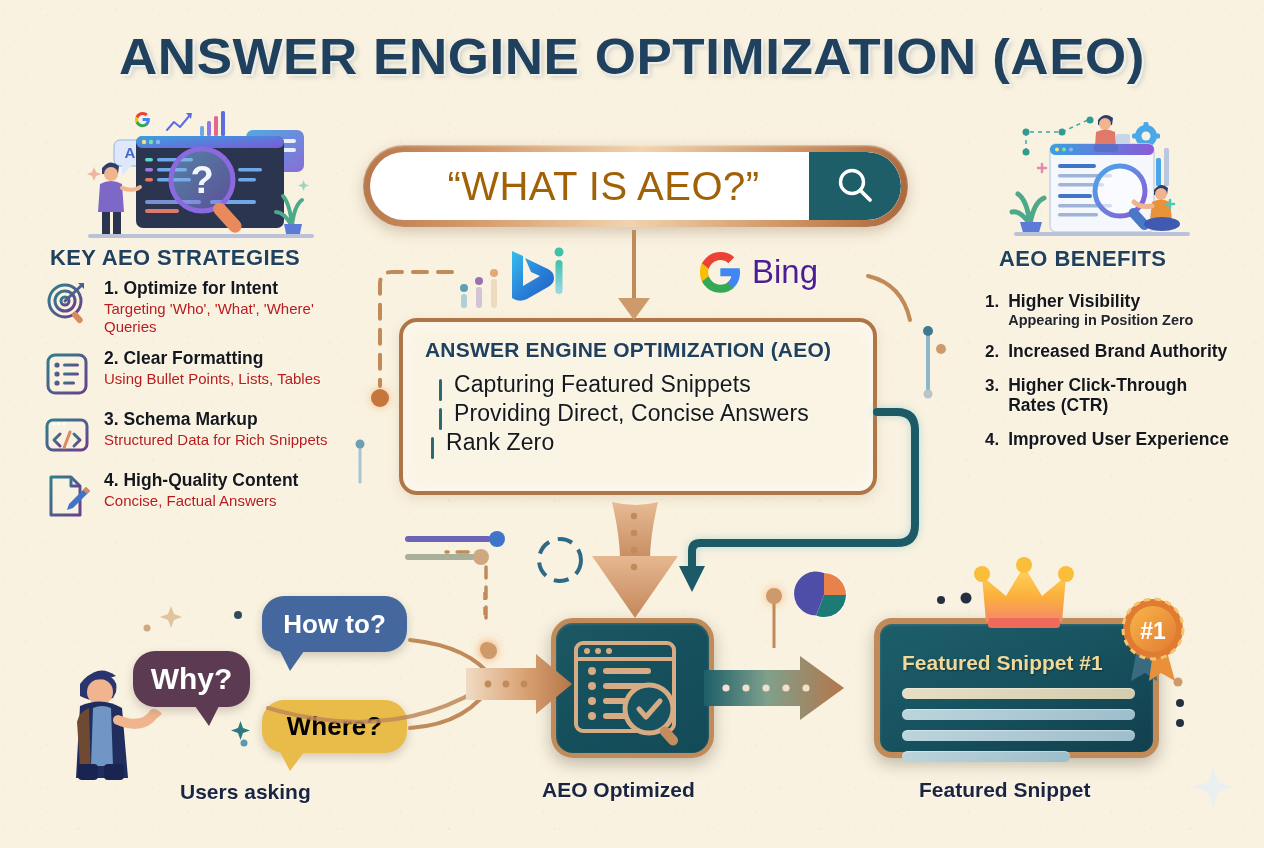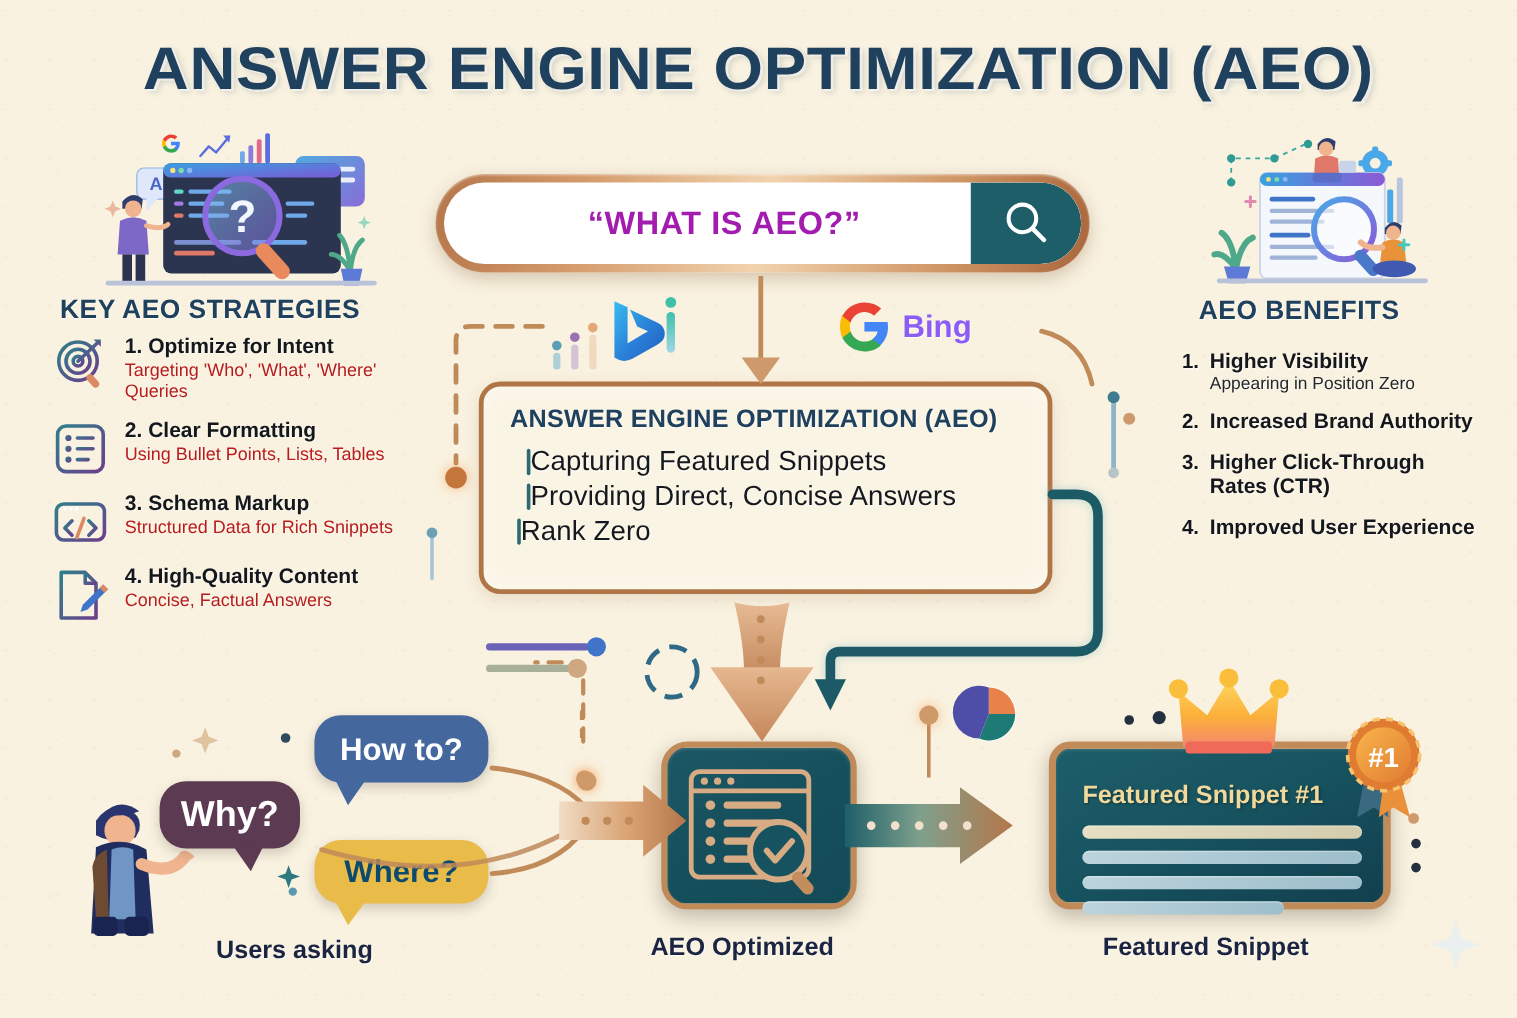--- a/index.html
+++ b/index.html
@@ -64,23 +64,23 @@
     width: 100%; height: 100%;
     border-radius: 34px;
     background: #ffffff;
     display: flex; align-items: center;
     overflow: hidden;
     position: relative;
   }
   #search-query {
     flex: 1;
     text-align: center;
-    font-weight: 700;
-    font-size: 27px;
-    color: #a21caf;
+    font-weight: 400;
+    font-size: 40px;
+    color: #a16207;
     letter-spacing: .5px;
     padding-left: 28px;
     white-space: nowrap;
   }
   #search-button {
     width: 92px; height: 100%;
     background: #1d5e68;
     border-top-right-radius: 34px;
     border-bottom-right-radius: 34px;
     display: flex; align-items: center; justify-content: center;
@@ -89,42 +89,42 @@
   }
 
   
   #bing-glyph { position: absolute; left: 506px; top: 247px; width: 62px; height: 60px; }
   #bing-bars  { position: absolute; left: 458px; top: 258px; width: 56px; height: 52px; }
   #google-bing-group {
     position: absolute; left: 700px; top: 252px;
     display: flex; align-items: center; gap: 12px;
   }
   #engine-word {
-    font-size: 26px; font-weight: 700; color: #8b5cf6;
+    font-size: 33px; font-weight: 400; color: #4c1d95;
     text-shadow: 1px 1px 0 rgba(255,255,255,.7);
   }
 
   
   #aeo-box {
     position: absolute; left: 399px; top: 318px;
     width: 478px; height: 177px;
     border: 4px solid #b07547;
     border-radius: 18px;
     background: rgba(250,244,229,.72);
     box-shadow: 0 4px 12px rgba(140,100,60,.16), inset 0 0 22px rgba(255,255,255,.5);
     padding: 16px 0 0 22px;
   }
   #aeo-box-title {
     font-size: 21px; font-weight: 700; color: #20415e;
     letter-spacing: .2px;
     text-shadow: 1px 1px 0 rgba(255,255,255,.65);
     margin-bottom: 9px;
   }
   .aeo-line {
-    display: flex; align-items: flex-start; 
+    display: flex; align-items: flex-end; gap: 12px;
     margin-bottom: 2px;
   }
   .aeo-bar {
     display:inline-block; width: 3px; height: 22px;
     background: #2b6a72; border-radius: 2px;
     position: relative; top: 3px; flex-shrink: 0;
   }
   .aeo-line-text {
     font-size: 23px; color: #15181c; font-weight: 400;
     letter-spacing: .1px;
@@ -155,21 +155,21 @@
   .benefit-item { display: flex; gap: 9px; margin-bottom: 14px; align-items: flex-start; }
   .benefit-num {
     font-size: 17px; font-weight: 700; color: #14181d; flex-shrink: 0;
     text-shadow: 1px 1px 0 rgba(255,255,255,.5);
   }
   .benefit-title {
     font-size: 17.5px; font-weight: 700; color: #14181d; line-height: 1.13;
     text-shadow: 1px 1px 0 rgba(255,255,255,.5);
   }
   .benefit-desc {
-    font-size: 14.5px; color: #23272d; line-height: 1.15; font-weight: 400;
+    font-size: 14.5px; color: #23272d; line-height: 1.15; font-weight: 700;
     text-shadow: 1px 1px 0 rgba(255,255,255,.45);
   }
 
   
   .bubble {
     position: absolute;
     border-radius: 22px;
     display: flex; align-items: center; justify-content: center;
     color: #ffffff; font-weight: 700;
     box-shadow: 0 4px 10px rgba(70,50,40,.22);
@@ -193,21 +193,21 @@
     background: #44679e; font-size: 26px;
   }
   #bubble-howto::after {
     bottom: -19px; left: 18px;
     border-width: 20px 14px 0 10px;
     border-color: #44679e transparent transparent transparent;
   }
   #bubble-where {
     left: 262px; top: 700px; width: 145px; height: 53px;
     background: #e9bb48; font-size: 26px;
-    color: #0c4a6e;
+    color: #000000;
   }
   #bubble-where::after {
     bottom: -18px; left: 18px;
     border-width: 19px 14px 0 10px;
     border-color: #e9bb48 transparent transparent transparent;
   }
 
   
   #aeo-card {
     position: absolute; left: 551px; top: 618px;

